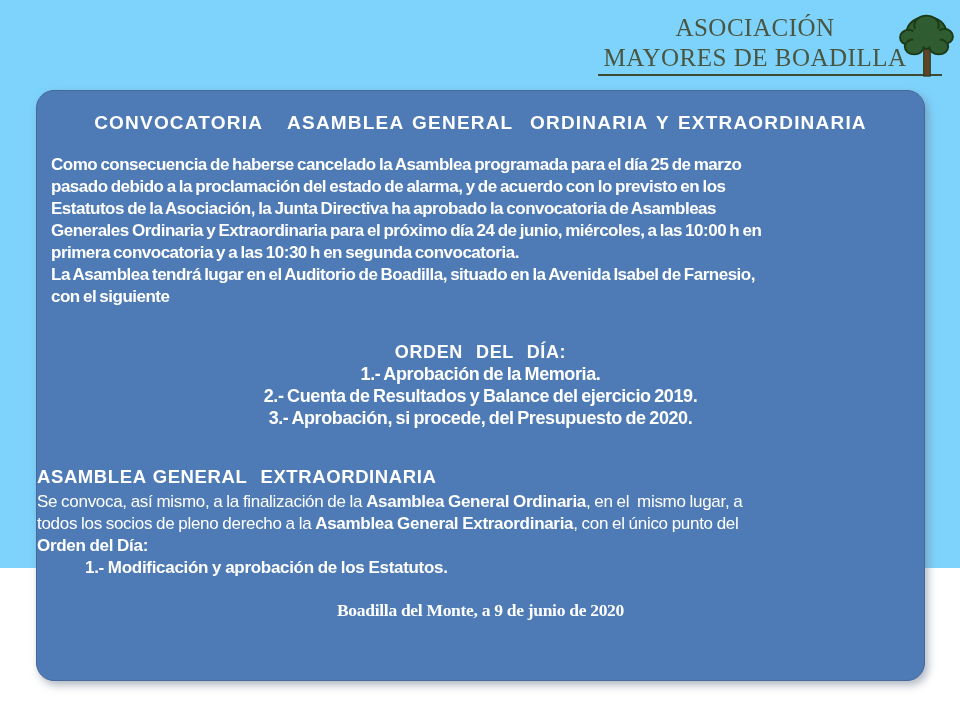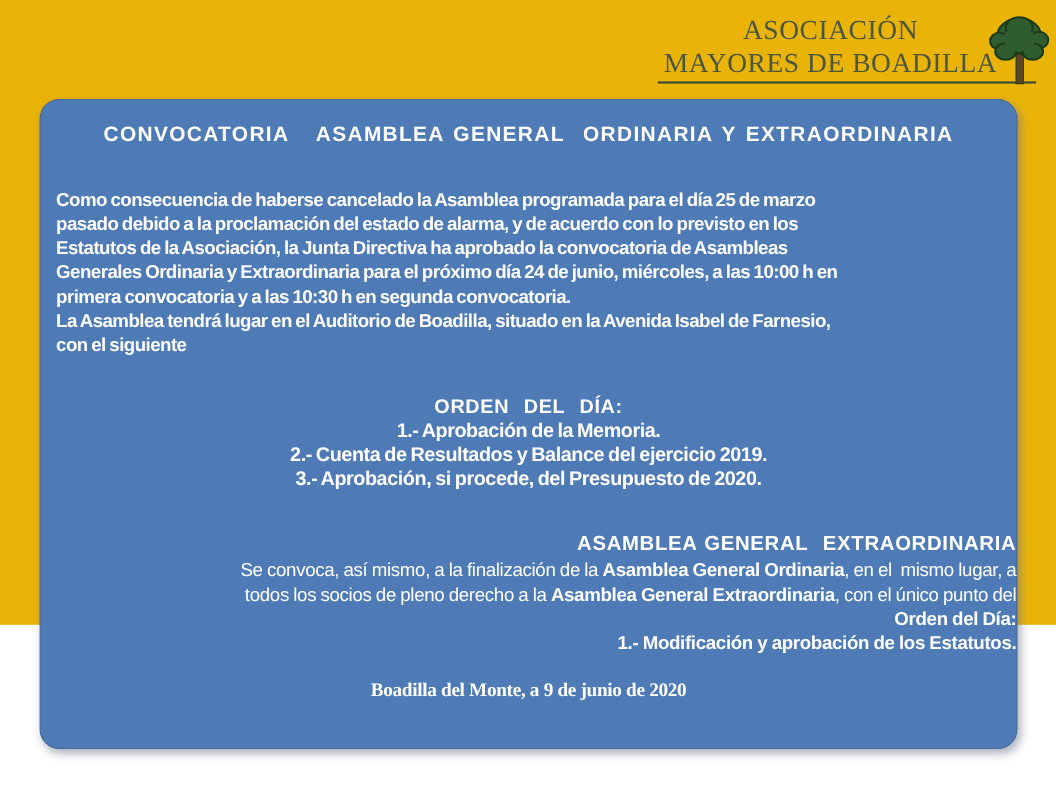--- a/index.html
+++ b/index.html
@@ -9,47 +9,47 @@
     --header-green:#4a5640;
     --rule-green:#3d4b33;
     --tree-foliage:#2f5d31;
     --tree-foliage-dark:#1c3a16;
     --tree-trunk:#5f4426;
     --text-white:#ffffff;
   }
   html,body{margin:0;padding:0;background:#ffffff;}
   body{width:960px;height:720px;overflow:hidden;
        font-family:"Liberation Sans", sans-serif;}
-  .page{position:relative;width:960px;height:568px;background:#eab308;}
+  .page{position:relative;width:960px;height:568px;background:#7dd3fc;}
 
   
   .logo-text{position:absolute;top:13px;left:555px;width:400px;
              text-align:center;color:var(--header-green);
              font-family:"Liberation Serif", serif;
              font-size:25px;letter-spacing:0.5px;line-height:30px;}
   .header-rule{position:absolute;top:74px;left:598px;width:344px;height:2px;
                background:var(--rule-green);z-index:1;}
   .tree{position:absolute;left:898px;top:10px;z-index:2;}
 
   
   .panel{position:absolute;left:36px;top:90px;width:889px;height:591px;
          background:var(--panel-blue);border:1px solid var(--panel-border);
          border-radius:18px;color:var(--text-white);
          box-shadow:3px 4px 8px rgba(110,120,140,0.55);
          box-sizing:border-box;}
   .title{margin:0;padding-top:21px;text-align:center;
          font-size:19px;font-weight:700;letter-spacing:1.2px;word-spacing:2px;
          white-space:pre-wrap;}
-  .intro{margin:37px 14px 0 14px;font-size:17px;font-weight:700;
+  .intro{margin:20px 14px 0 14px;font-size:17px;font-weight:700;
          line-height:22px;letter-spacing:-0.5px;word-spacing:-1px;
          white-space:pre-line;}
   .orden{margin-top:33px;text-align:center;font-size:18px;font-weight:700;
          line-height:22px;letter-spacing:-0.4px;word-spacing:-1px;}
   .orden-heading{white-space:pre;letter-spacing:0.6px;word-spacing:1px;}
-  .extra{margin-top:37px;text-align:right;font-size:17px;line-height:22px;
+  .extra{margin-top:37px;text-align:left;font-size:17px;line-height:22px;
          letter-spacing:-0.3px;word-spacing:-0.5px;}
   .extra-heading{font-size:18.5px;font-weight:700;white-space:pre;
                  letter-spacing:0.6px;word-spacing:1px;margin-bottom:3px;}
   .extra-line{white-space:pre-wrap;}
   .b{font-weight:700;}
   .extra-item{font-weight:700;padding-left:48px;}
   .date{margin-top:21px;text-align:center;font-size:17.5px;font-weight:700;
         letter-spacing:-0.3px;font-family:Liberation Serif, serif;}
 </style>
 </head>

